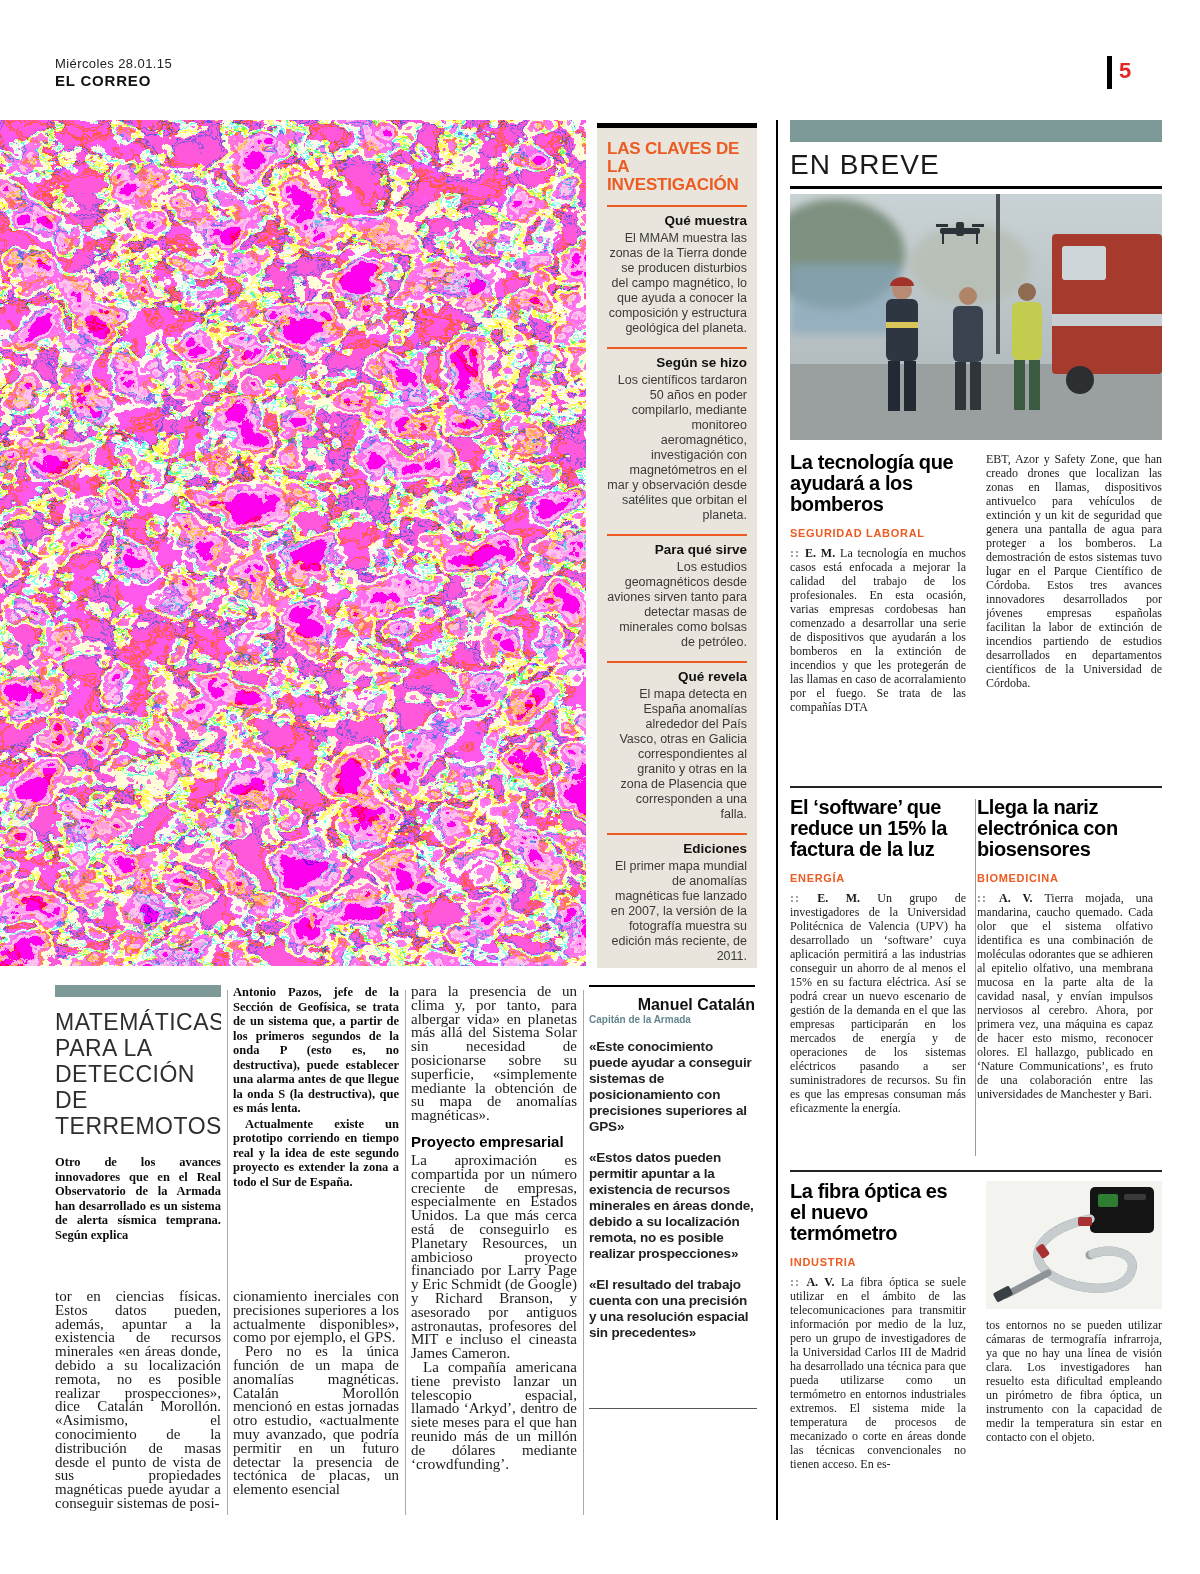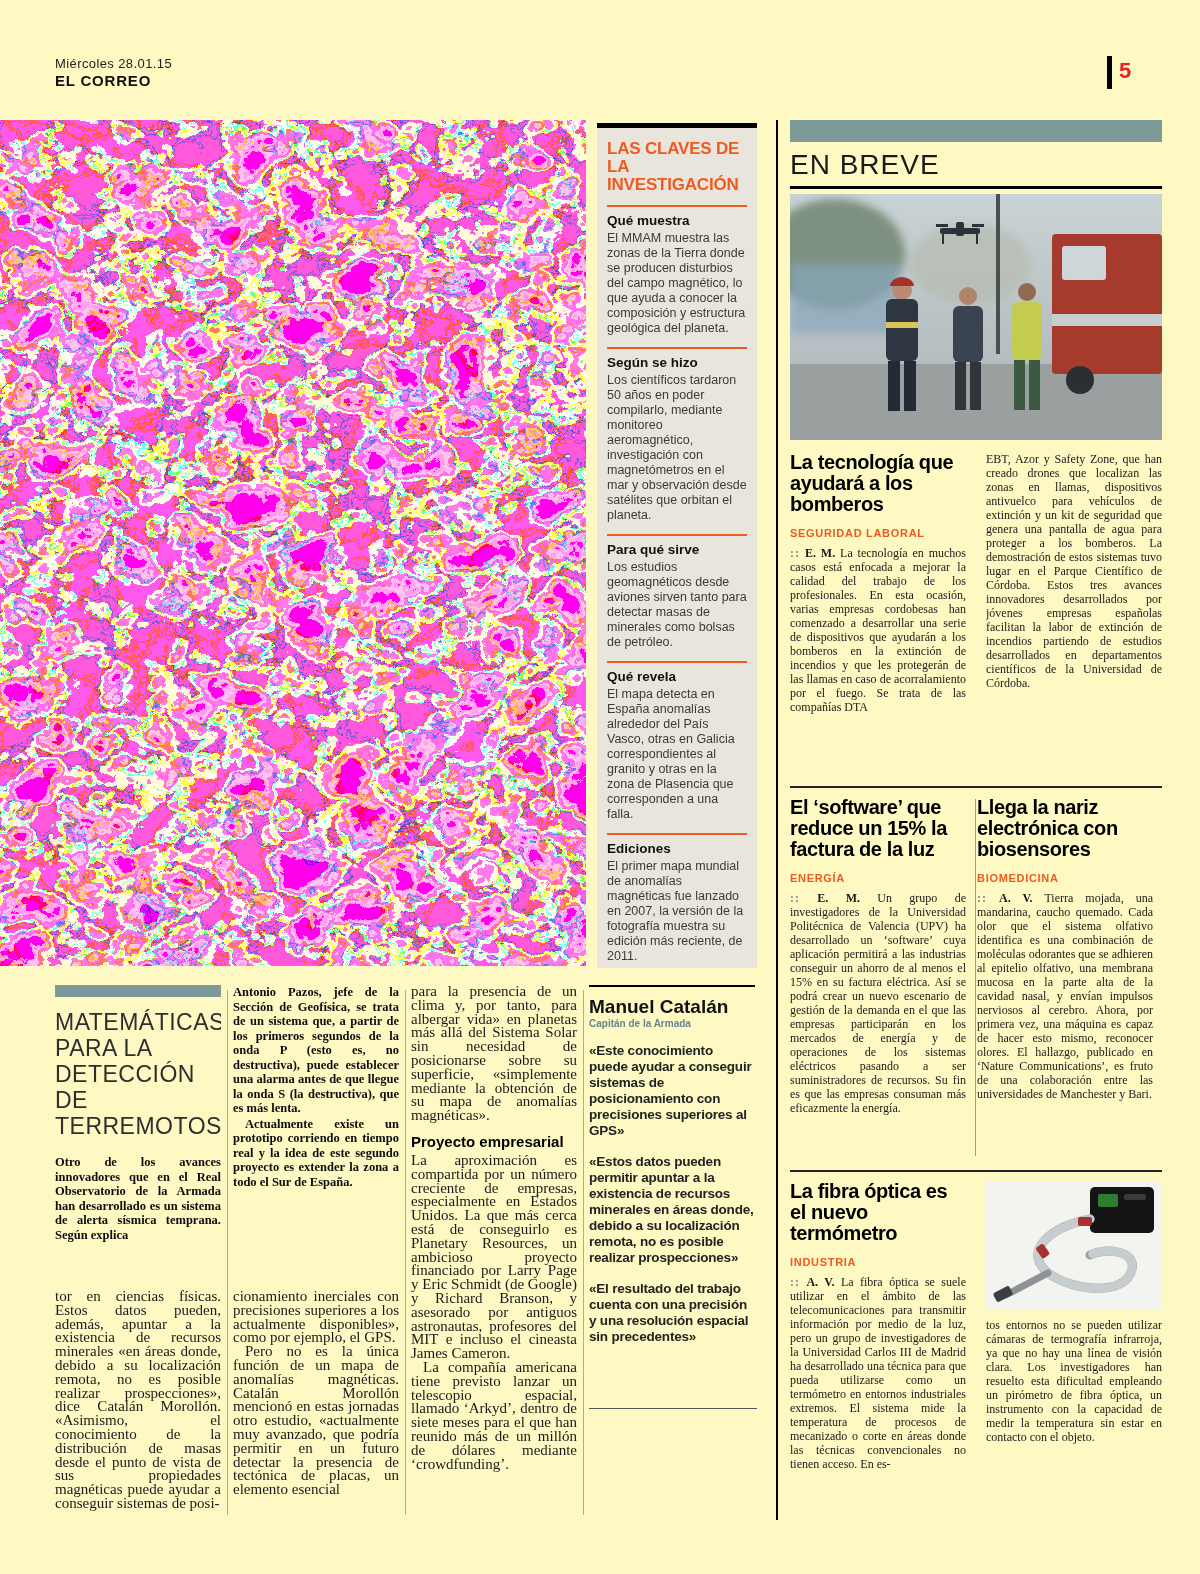--- a/index.html
+++ b/index.html
@@ -1,37 +1,37 @@
 <!DOCTYPE html>
 <html><head>
 <meta charset="utf-8">
 <style>
   html,body{margin:0;padding:0;background:#888;}
-  .page{position:relative;width:1200px;height:1574px;background:#fef9c3;overflow:hidden;
+  .page{position:relative;width:1200px;height:1574px;background:#ffffff;overflow:hidden;
         font-family:"Liberation Serif",serif;color:#191919;margin:0 auto;}
 
   
   .hdr-date{position:absolute;left:55px;top:56px;font-family:"Liberation Sans",sans-serif;
             font-size:13px;color:#222;letter-spacing:.4px;}
   .hdr-masthead{position:absolute;left:55px;top:72px;font-family:"Liberation Sans",sans-serif;
             font-size:15px;font-weight:bold;color:#111;letter-spacing:.8px;}
   .hdr-bar{position:absolute;left:1107px;top:56px;width:5px;height:33px;background:#000;}
   .hdr-pageno{position:absolute;left:1119px;top:58px;font-family:"Liberation Sans",sans-serif;
             font-size:22px;font-weight:bold;color:#e32726;}
 
   
   .map{position:absolute;left:0;top:120px;width:586px;height:846px;overflow:hidden;background:#d9c;}
   .map svg{display:block;}
 
   
   .claves{position:absolute;left:597px;top:123px;width:160px;height:845px;background:#eae5dc;
           border-top:5px solid #000;box-sizing:border-box;padding:10px 10px 8px 10px;overflow:hidden;}
   .claves-title{font-family:"Liberation Sans",sans-serif;font-weight:bold;font-size:17px;line-height:1.05;
           color:#ec5b21;margin:2px 0 10px 0;letter-spacing:-.2px;}
-  .sec{border-top:2px solid #ec5b21;padding-top:6px;margin-top:11px;}
+  .sec{border-top:2px solid #ec5b21;padding-top:6px;margin-top:11px;text-align:right;}
   .sec:last-child{border-bottom:2px solid #ec5b21;padding-bottom:10px;}
   .sec h3{font-family:"Liberation Sans",sans-serif;font-size:13.5px;font-weight:bold;color:#111;margin:0 0 3px 0;}
   .sec p{font-family:"Liberation Sans",sans-serif;font-size:12.5px;line-height:15px;color:#3a3a3a;margin:0;}
 
   
   .vrule-main{position:absolute;left:776px;top:120px;width:2px;height:1400px;background:#000;}
 
   
   .breve{position:absolute;left:790px;top:120px;width:372px;}
   .breve-teal{height:22px;background:#7d9a99;}
@@ -70,21 +70,21 @@
   .lede.ind{text-indent:12px;margin-top:1px;}
   .fcol1 .lede{margin-top:16px;}
   .fbody-abs{position:absolute;top:305px;left:0;right:0;}
   .fbody{font-family:"Liberation Serif",serif;font-size:15px;line-height:13.8px;text-align:justify;
          color:#1a1a1a;margin:0;}
   .fbody.ind{text-indent:12px;}
   .f-sub{font-family:"Liberation Sans",sans-serif;font-weight:bold;font-size:15px;color:#000;
          margin:10px 0 4px 0;}
   
   .fcol4{border-top:2px solid #000;padding-top:9px;box-sizing:border-box;}
-  .q-author{font-family:"Liberation Sans",sans-serif;font-weight:bold;font-size:19px;color:#111;margin:0;}
+  .q-author{font-family:"Liberation Sans",sans-serif;font-weight:bold;font-size:16px;color:#111;margin:0;text-align:right;}
   .q-role{font-family:"Liberation Sans",sans-serif;font-weight:bold;font-size:10px;color:#64868e;margin:0 0 14px 0;}
   .quote{font-family:"Liberation Sans",sans-serif;font-weight:bold;font-size:13.5px;line-height:16px;
          color:#222;margin:0 0 15px 0;letter-spacing:-.2px;}
   .q-endrule{position:absolute;left:589px;top:1408px;width:168px;height:1px;background:#555;}
 </style>
 </head>
 <body>
 
 <div class="page">
 

